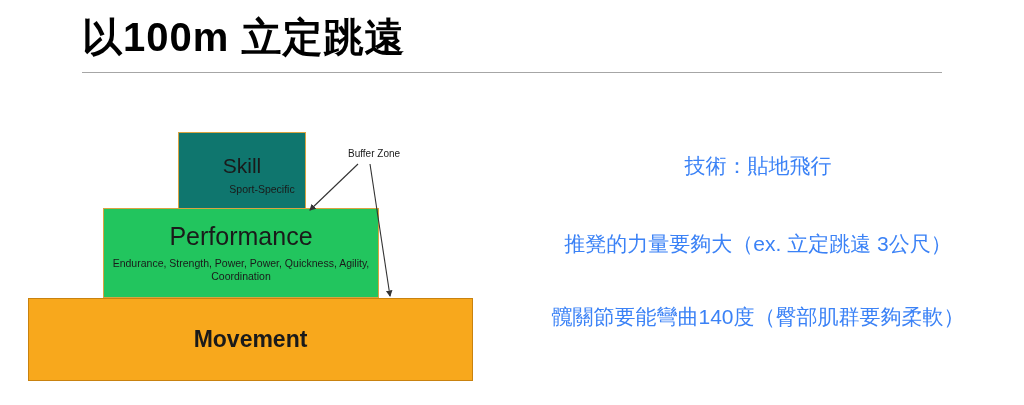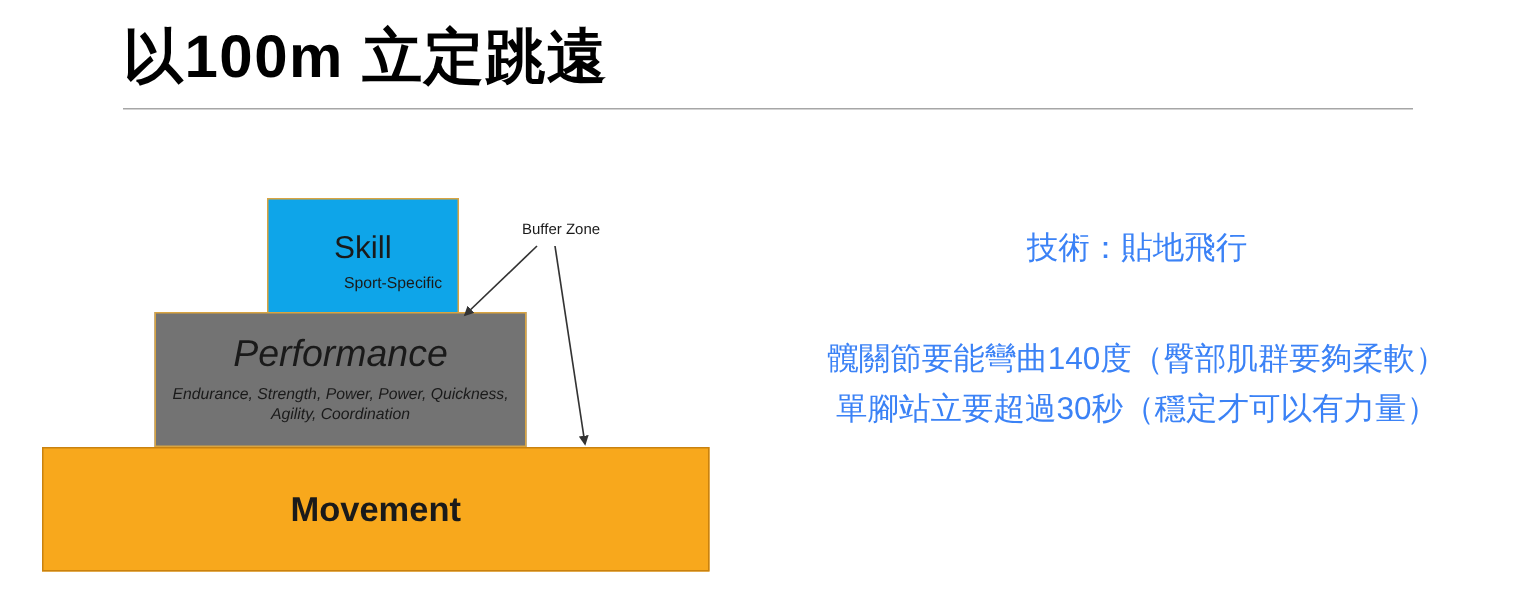--- a/index.html
+++ b/index.html
@@ -53,30 +53,29 @@
     display: flex;
     flex-direction: column;
     align-items: center;
     justify-content: center;
   }
   .tier-skill {
     left: 160px;
     top: 4px;
     width: 128px;
     height: 87px;
-    background: #0ea5e9;
+    background: #0f766e;
     align-items: center;
   }
   .tier-performance {
     left: 85px;
     top: 80px;
-    width: 248px;
+    width: 276px;
     height: 90px;
-    background: #737373;
-    font-style: italic;
+    background: #22c55e;
   }
   .tier-movement {
     left: 10px;
     top: 170px;
     width: 445px;
     height: 83px;
     background: #f8a81c;
     border: 1px solid #c9820f;
   }
   .tier-name {
@@ -163,17 +162,17 @@
         </marker>
       </defs>
       <line x1="340" y1="36" x2="292" y2="82" stroke="#333333" stroke-width="1.1" marker-end="url(#arrowhead)"></line>
       <line x1="352" y1="36" x2="372" y2="168" stroke="#333333" stroke-width="1.1" marker-end="url(#arrowhead)"></line>
     </svg>
 
   </div>
 
   <div class="notes">
     <div class="note note-1">技術：貼地飛行</div>
+    <div class="note note-2">推凳的力量要夠大（ex. 立定跳遠 3公尺）</div>
     <div class="note note-3">髖關節要能彎曲140度（臀部肌群要夠柔軟）</div>
-    <div class="note note-4">單腳站立要超過30秒（穩定才可以有力量）</div>
   </div>
 
 </div>
 
 </body></html>

